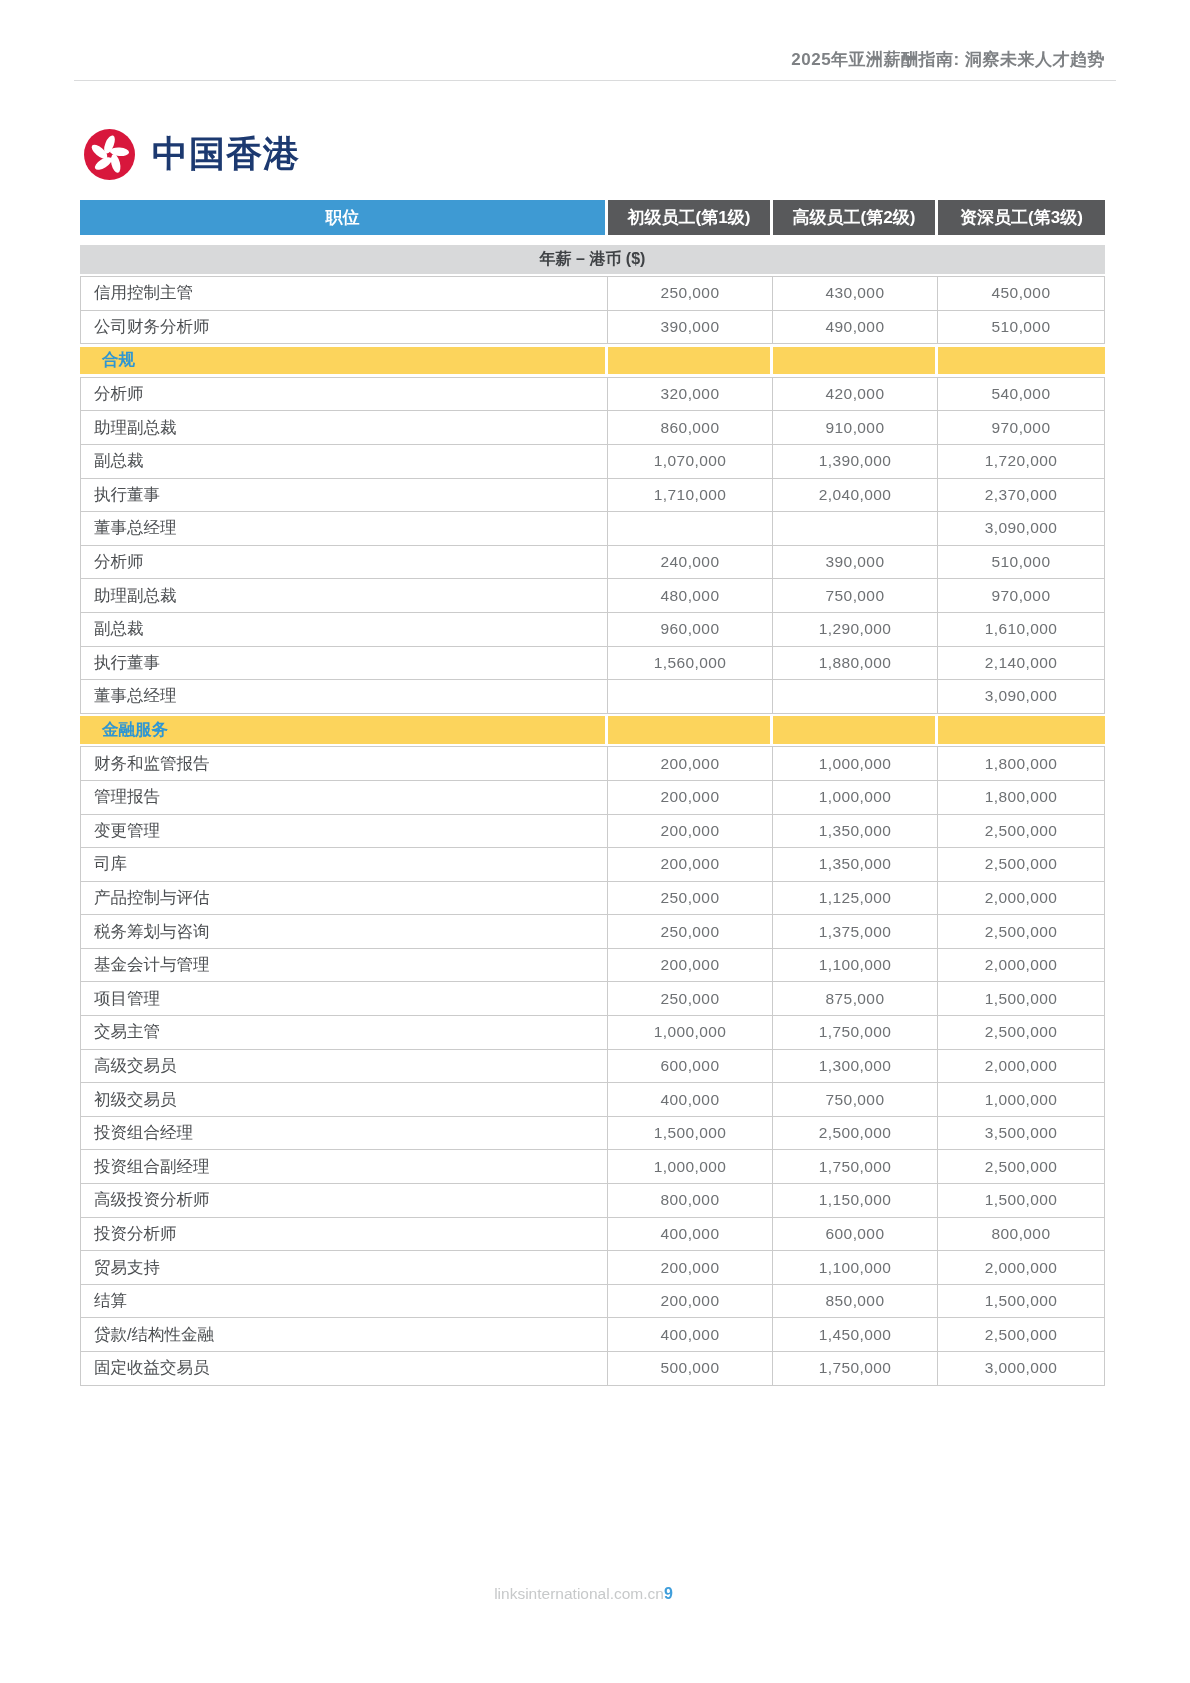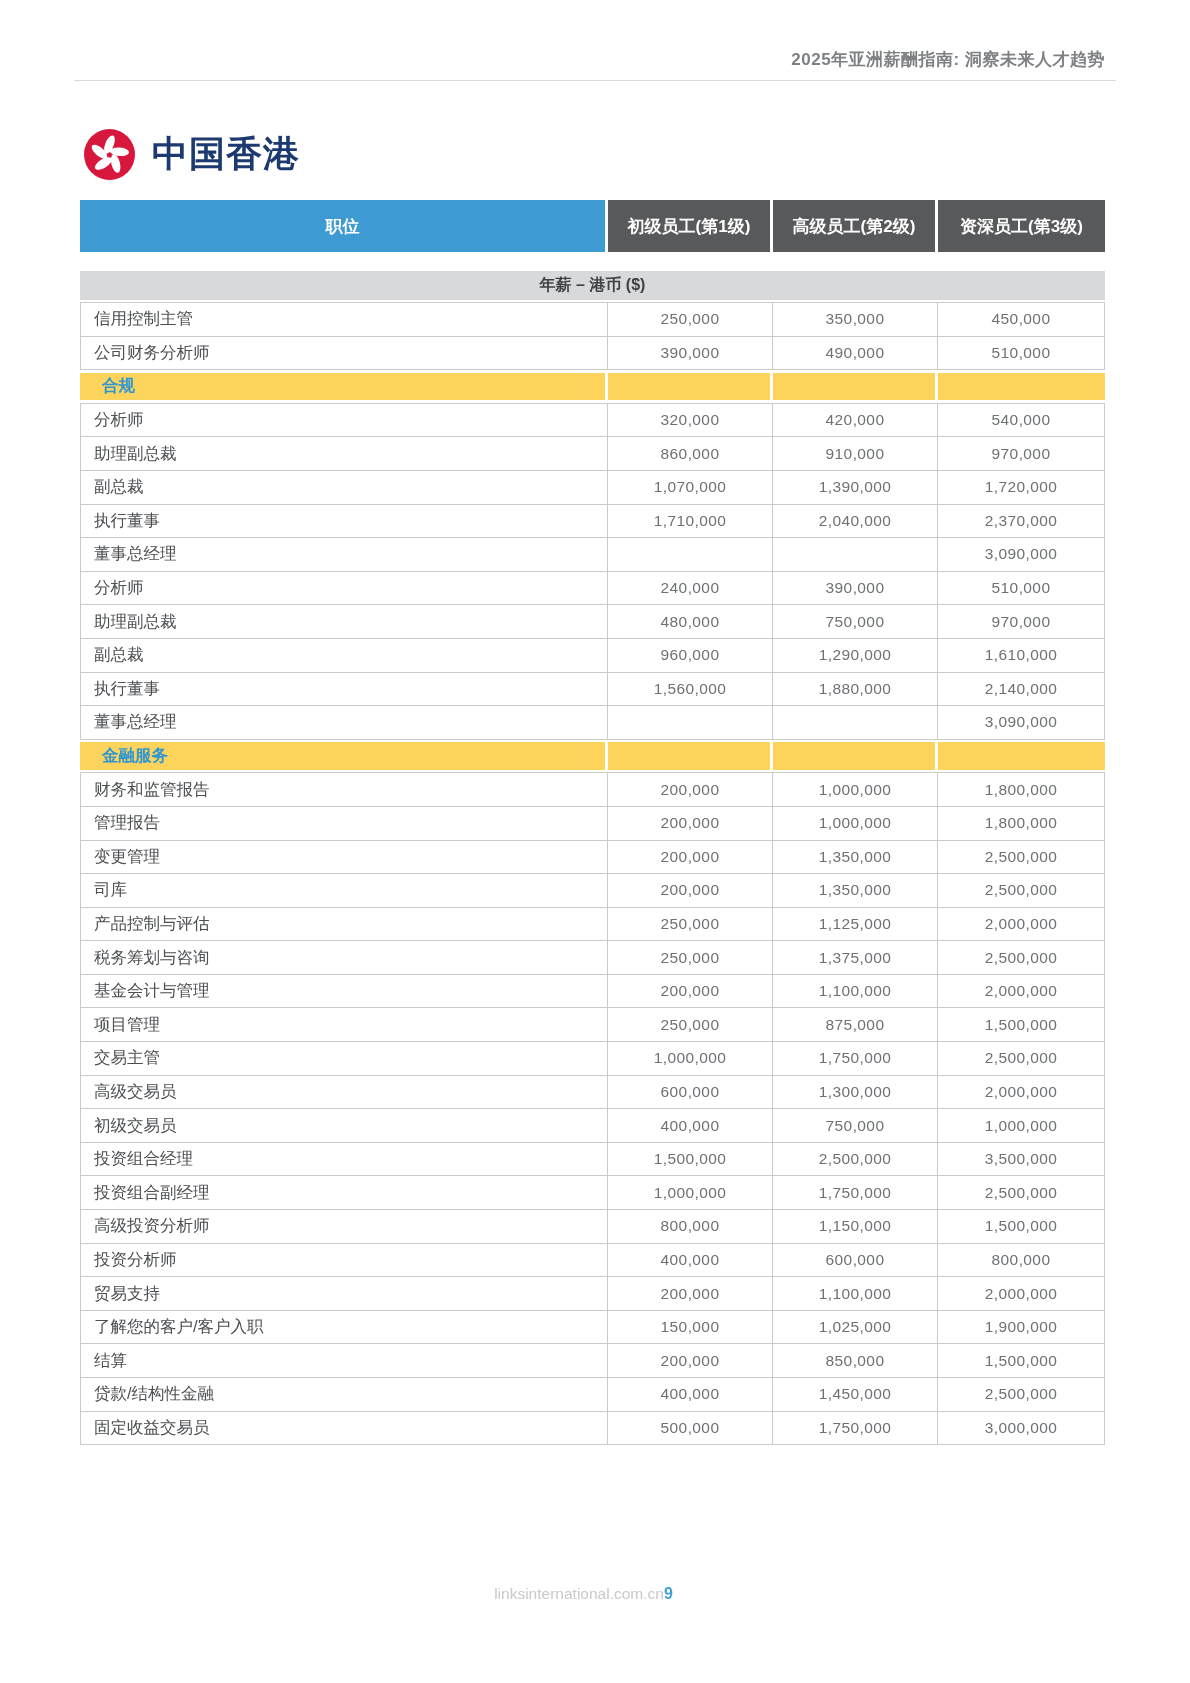--- a/index.html
+++ b/index.html
@@ -21,21 +21,21 @@
   .country {
     position:absolute; top:129px; left:84px;
     display:flex; align-items:center; gap:17px;
   }
   .flag { width:51px; height:51px; display:block; }
   .country-title {
     font-size:36px; font-weight:bold; color:var(--navy,#1C3970); letter-spacing:1px;
   }
   .salary-table { position:absolute; top:200px; left:80px; width:1025px; }
   .grid-row { display:grid; grid-template-columns:528px 165px 165px 167px; }
-  .thead-row { height:52px; margin-bottom:19px; }
+  .thead-row { height:35px; margin-bottom:10px; }
   .th {
     background:var(--dark_header,#58595B); color:#ffffff; font-weight:bold; font-size:17px;
     display:flex; align-items:center; justify-content:center;
   }
   .th:not(:last-child){ border-right:3px solid #ffffff; }
   .th-position { background:var(--blue_header,#3E9AD3); }
   .subheader-row {
     height:29px; margin-bottom:2px; background:var(--subheader_bg,#D8D9DA);
     display:flex; align-items:center; justify-content:center;
     font-weight:bold; font-size:16px; color:#3F4245;
@@ -106,21 +106,21 @@
     <div class="th th-position">职位</div>
     <div class="th">初级员工(第1级)</div>
     <div class="th">高级员工(第2级)</div>
     <div class="th">资深员工(第3级)</div>
   </div>
   <div class="subheader-row">年薪 – 港币 ($)</div>
   <div class="rows-container">
       <div class="grid-row row data-row">
         <div class="cell cell-label">信用控制主管</div>
         <div class="cell cell-value">250,000</div>
-        <div class="cell cell-value">350,000</div>
+        <div class="cell cell-value">430,000</div>
         <div class="cell cell-value">450,000</div>
       </div>
       <div class="grid-row row data-row">
         <div class="cell cell-label">公司财务分析师</div>
         <div class="cell cell-value">390,000</div>
         <div class="cell cell-value">490,000</div>
         <div class="cell cell-value">510,000</div>
       </div>
       <div class="grid-row row section-row">
         <div class="cell sec-label">合规</div>
@@ -284,26 +284,20 @@
         <div class="cell cell-value">600,000</div>
         <div class="cell cell-value">800,000</div>
       </div>
       <div class="grid-row row data-row">
         <div class="cell cell-label">贸易支持</div>
         <div class="cell cell-value">200,000</div>
         <div class="cell cell-value">1,100,000</div>
         <div class="cell cell-value">2,000,000</div>
       </div>
       <div class="grid-row row data-row">
-        <div class="cell cell-label">了解您的客户/客户入职</div>
-        <div class="cell cell-value">150,000</div>
-        <div class="cell cell-value">1,025,000</div>
-        <div class="cell cell-value">1,900,000</div>
-      </div>
-      <div class="grid-row row data-row">
         <div class="cell cell-label">结算</div>
         <div class="cell cell-value">200,000</div>
         <div class="cell cell-value">850,000</div>
         <div class="cell cell-value">1,500,000</div>
       </div>
       <div class="grid-row row data-row">
         <div class="cell cell-label">贷款/结构性金融</div>
         <div class="cell cell-value">400,000</div>
         <div class="cell cell-value">1,450,000</div>
         <div class="cell cell-value">2,500,000</div>

